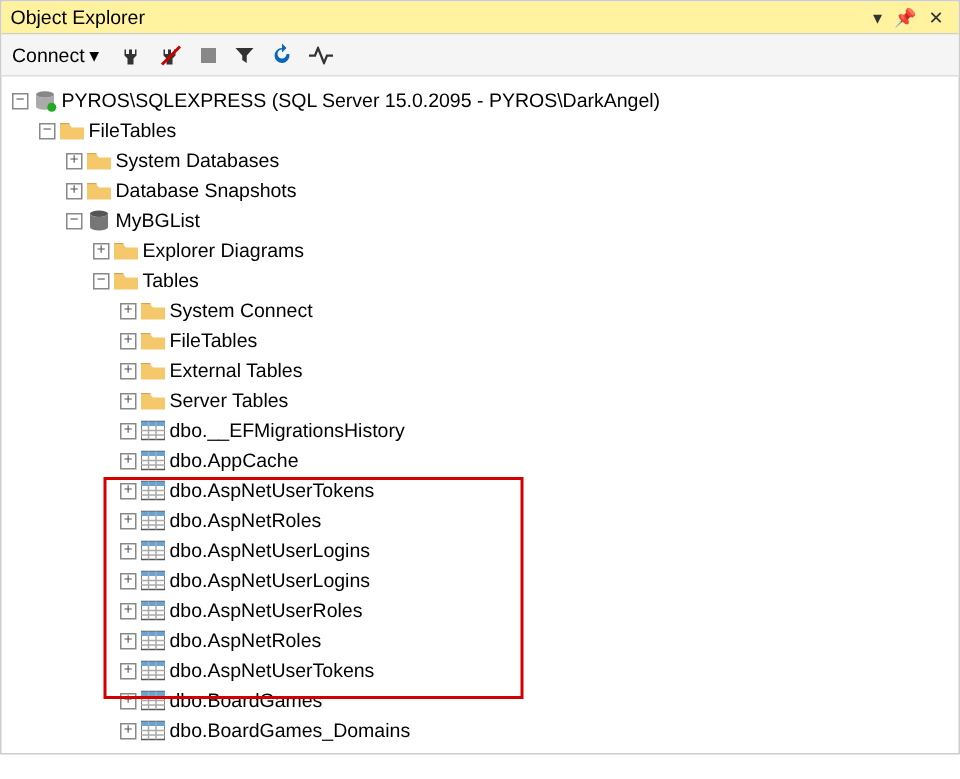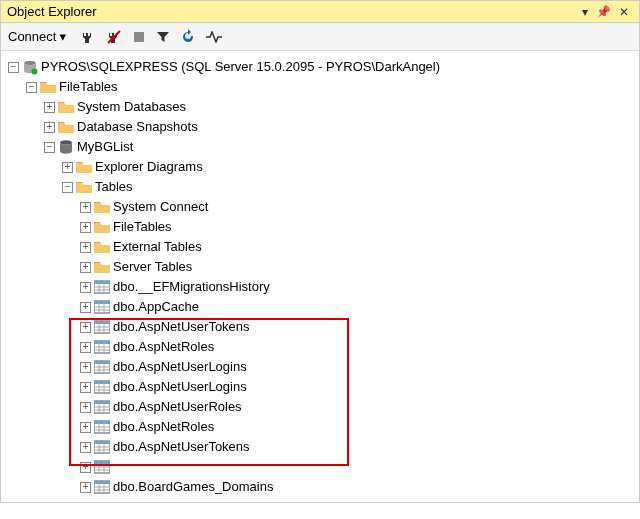--- a/index.html
+++ b/index.html
@@ -391,20 +391,21 @@
         <span class="icon">
             <svg width="16" height="14" viewBox="0 0 16 14">
               <rect x="0" y="1" width="16" height="12" fill="#fff" stroke="#555"></rect>
               <rect x="0" y="1" width="16" height="3" fill="#6aa3d5"></rect>
               <line x1="5" y1="1" x2="5" y2="13" stroke="#aaa"></line>
               <line x1="10" y1="1" x2="10" y2="13" stroke="#aaa"></line>
               <line x1="0" y1="7" x2="16" y2="7" stroke="#aaa"></line>
               <line x1="0" y1="10" x2="16" y2="10" stroke="#aaa"></line>
             </svg>
           </span>
+        <span class="label">dbo.BoardGames</span>
       </div>
 
       <div class="node">
         <span class="indent" style="width:72px"></span>
         <span class="twisty">+</span>
         <span class="icon">
             <svg width="16" height="14" viewBox="0 0 16 14">
               <rect x="0" y="1" width="16" height="12" fill="#fff" stroke="#555"></rect>
               <rect x="0" y="1" width="16" height="3" fill="#6aa3d5"></rect>
               <line x1="5" y1="1" x2="5" y2="13" stroke="#aaa"></line>

